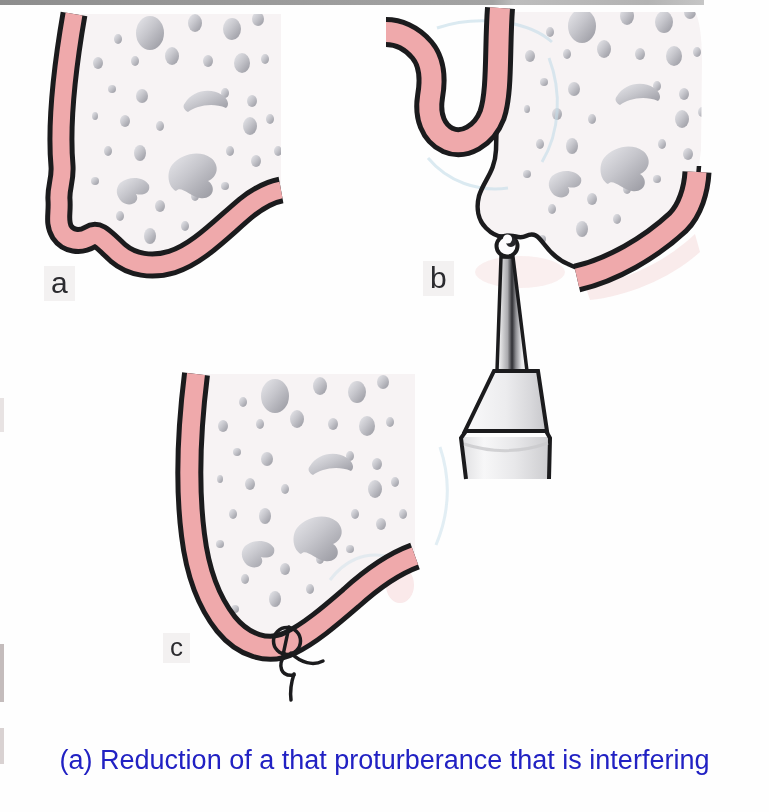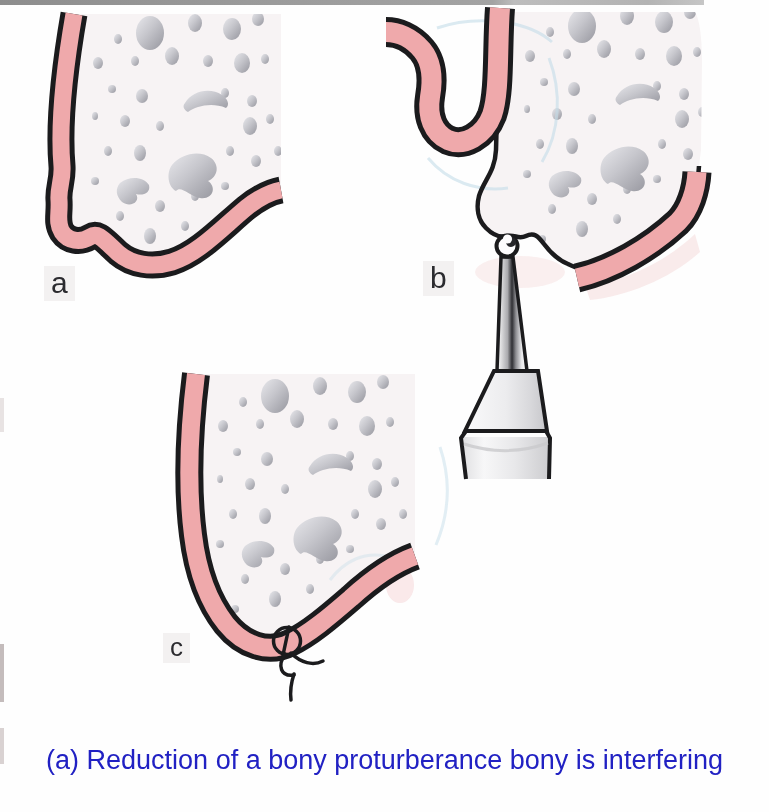--- a/index.html
+++ b/index.html
@@ -212,19 +212,19 @@
         <path d="M294,674 C291,683 290,692 291,700"></path>
       </g>
     </g>
   </svg>
 
   <div class="panel-label la">a</div>
   <div class="panel-label lb">b</div>
   <div class="panel-label lc">c</div>
 
   <div class="caption">
-    <div>(a) Reduction of a bony proturberance bony is interfering</div>
+    <div>(a) Reduction of a that proturberance that is interfering</div>
     
     
     
   </div>
 
 </div>
 
 </body></html>

